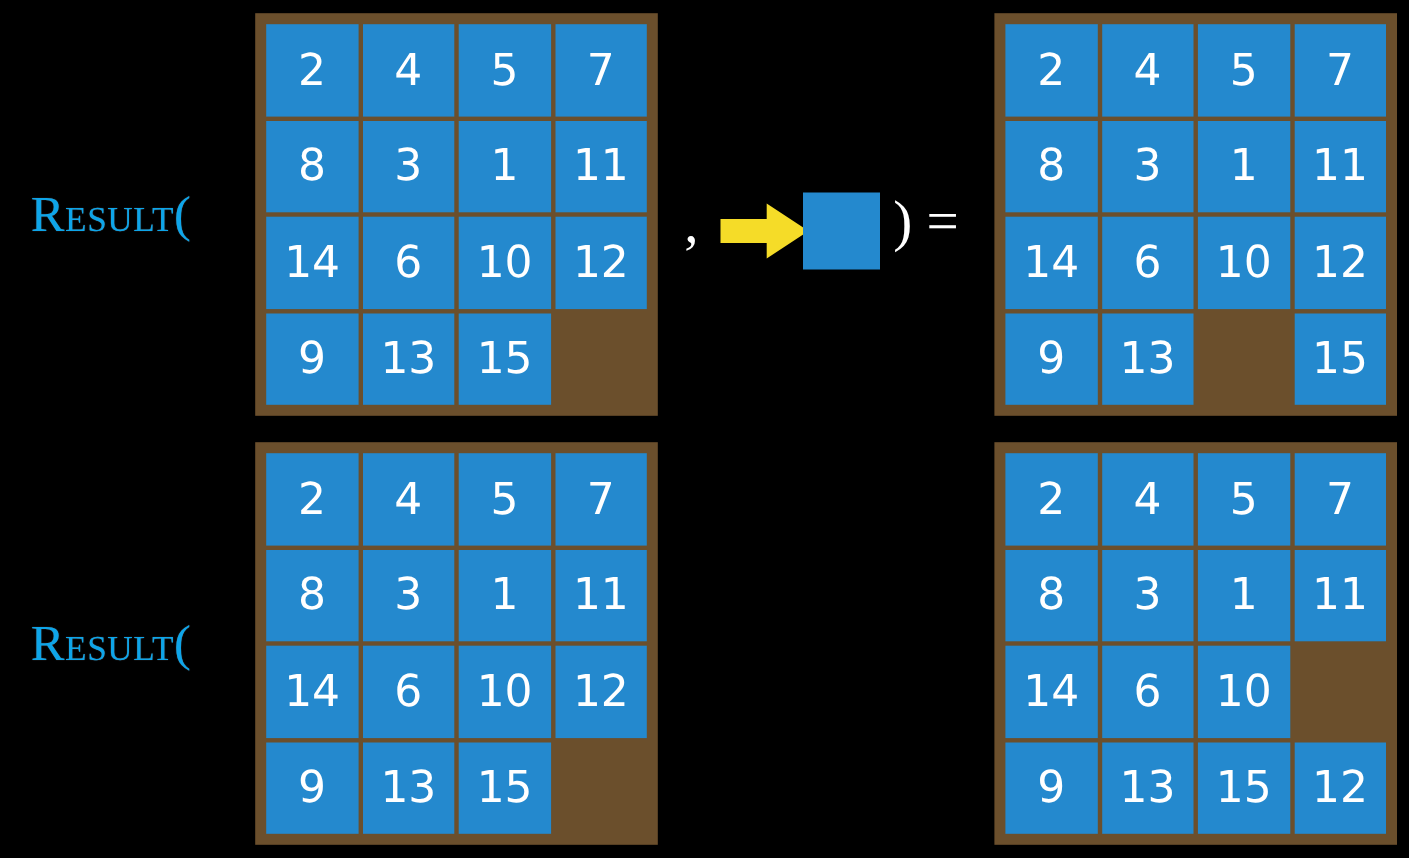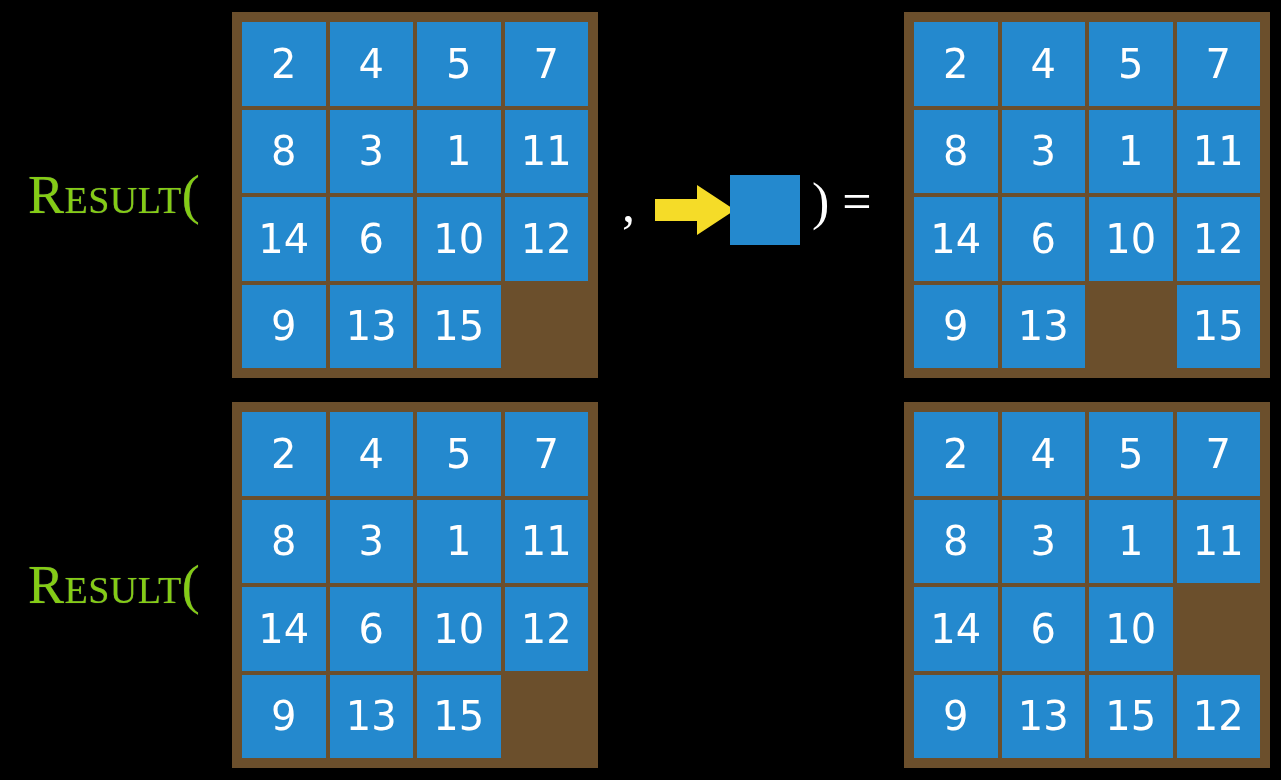--- a/index.html
+++ b/index.html
@@ -33,23 +33,23 @@
   }
   .row-1 { top: 0px; }
   .row-2 { top: 390px; }
 
   
   .result-label {
     position: absolute;
     left: 28px;
     top: 50%;
     transform: translateY(-50%);
-    color: #84cc16;
-    font-family: "Liberation Serif", serif;
-    font-size: 54px;
+    color: #0ea5e9;
+    font-family: "Liberation Serif", serif;
+    font-size: 46px;
     line-height: 1;
     font-variant: small-caps;
     letter-spacing: 0.5px;
     white-space: nowrap;
     text-shadow: 0 0 1px rgba(255,255,255,0.35);
   }
 
   
   .board {
     position: absolute;

